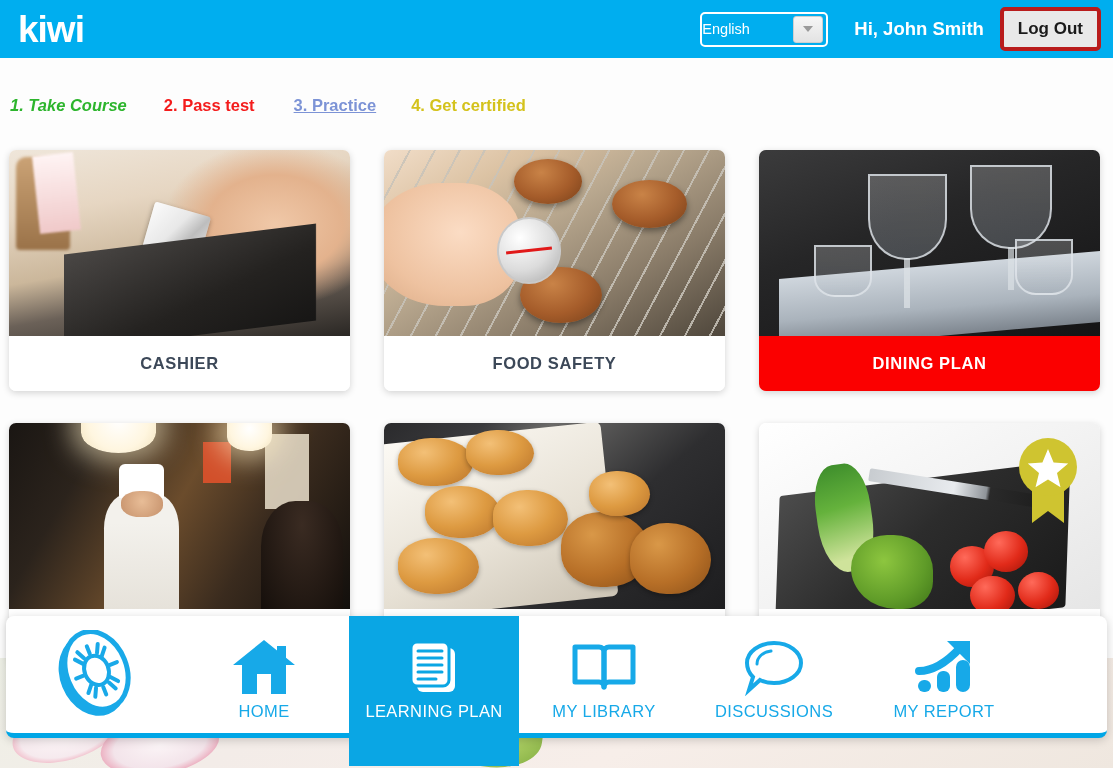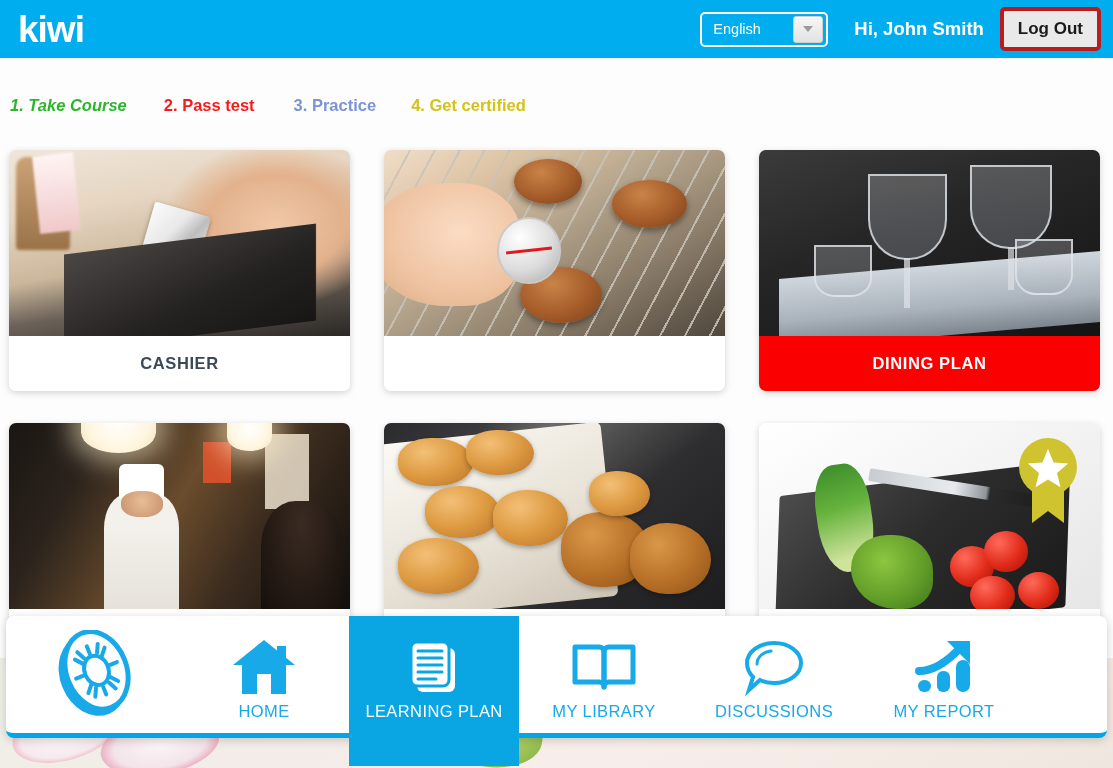--- a/index.html
+++ b/index.html
@@ -33,21 +33,21 @@
   .lang-select {
     display: flex; align-items: center;
     width: 128px; height: 35px;
     border: 2px solid #ffffff;
     border-radius: 5px;
     background: transparent;
     margin-right: 26px;
     overflow: hidden;
   }
   .lang-label {
-    flex: 1; padding-left: 11px;
+    flex: 1; 
     color: #ffffff; font-size: 14.5px;
   }
   .lang-arrow-btn {
     width: 30px; height: 27px;
     margin-right: 3px;
     background: linear-gradient(#f6f6f6, #e3e3e3);
     border: 1px solid #cfcfcf;
     border-radius: 3px;
     display: flex; align-items: center; justify-content: center;
   }
@@ -73,21 +73,21 @@
   }
 
   
   .steps {
     position: absolute; top: 96px; left: 10px;
     display: flex; align-items: baseline;
   }
   .step { font-size: 16.5px; font-weight: bold; white-space: nowrap; cursor: pointer; }
   .step-1 { color: #2db52d; margin-right: 37px; font-style: italic; }
   .step-2 { color: #f41c1c; margin-right: 39px; }
-  .step-3 { color: #7c93d6; margin-right: 35px; }
+  .step-3 { color: #7c93d6; margin-right: 35px; text-decoration: underline; }
   .step-4 { color: #d4c21c; }
 
   
   .grid {
     position: absolute; top: 150px; left: 0;
     width: 949px;
     display: grid;
     grid-template-columns: repeat(3, 341px);
     column-gap: 34px;
     row-gap: 32px;
@@ -389,20 +389,21 @@
         <div class="photo ph-grill">
           <div class="grill-meat gm1"></div>
           <div class="grill-meat gm2"></div>
           <div class="grill-meat gm3"></div>
           <div class="grill-hand"></div>
           <div class="thermo">
               <div class="thermo-needle"></div>
             </div>
         </div>
       </div>
+      <div class="card-label">FOOD SAFETY</div>
     </div>
 
     <div class="card">
       <div class="card-media">
         <div class="photo ph-dining">
           <div class="dn-table"></div>
           <div class="glass g-big1"></div>
           <div class="glass g-big2"></div>
           <div class="glass g-sm1"></div>
           <div class="glass g-sm2"></div>

